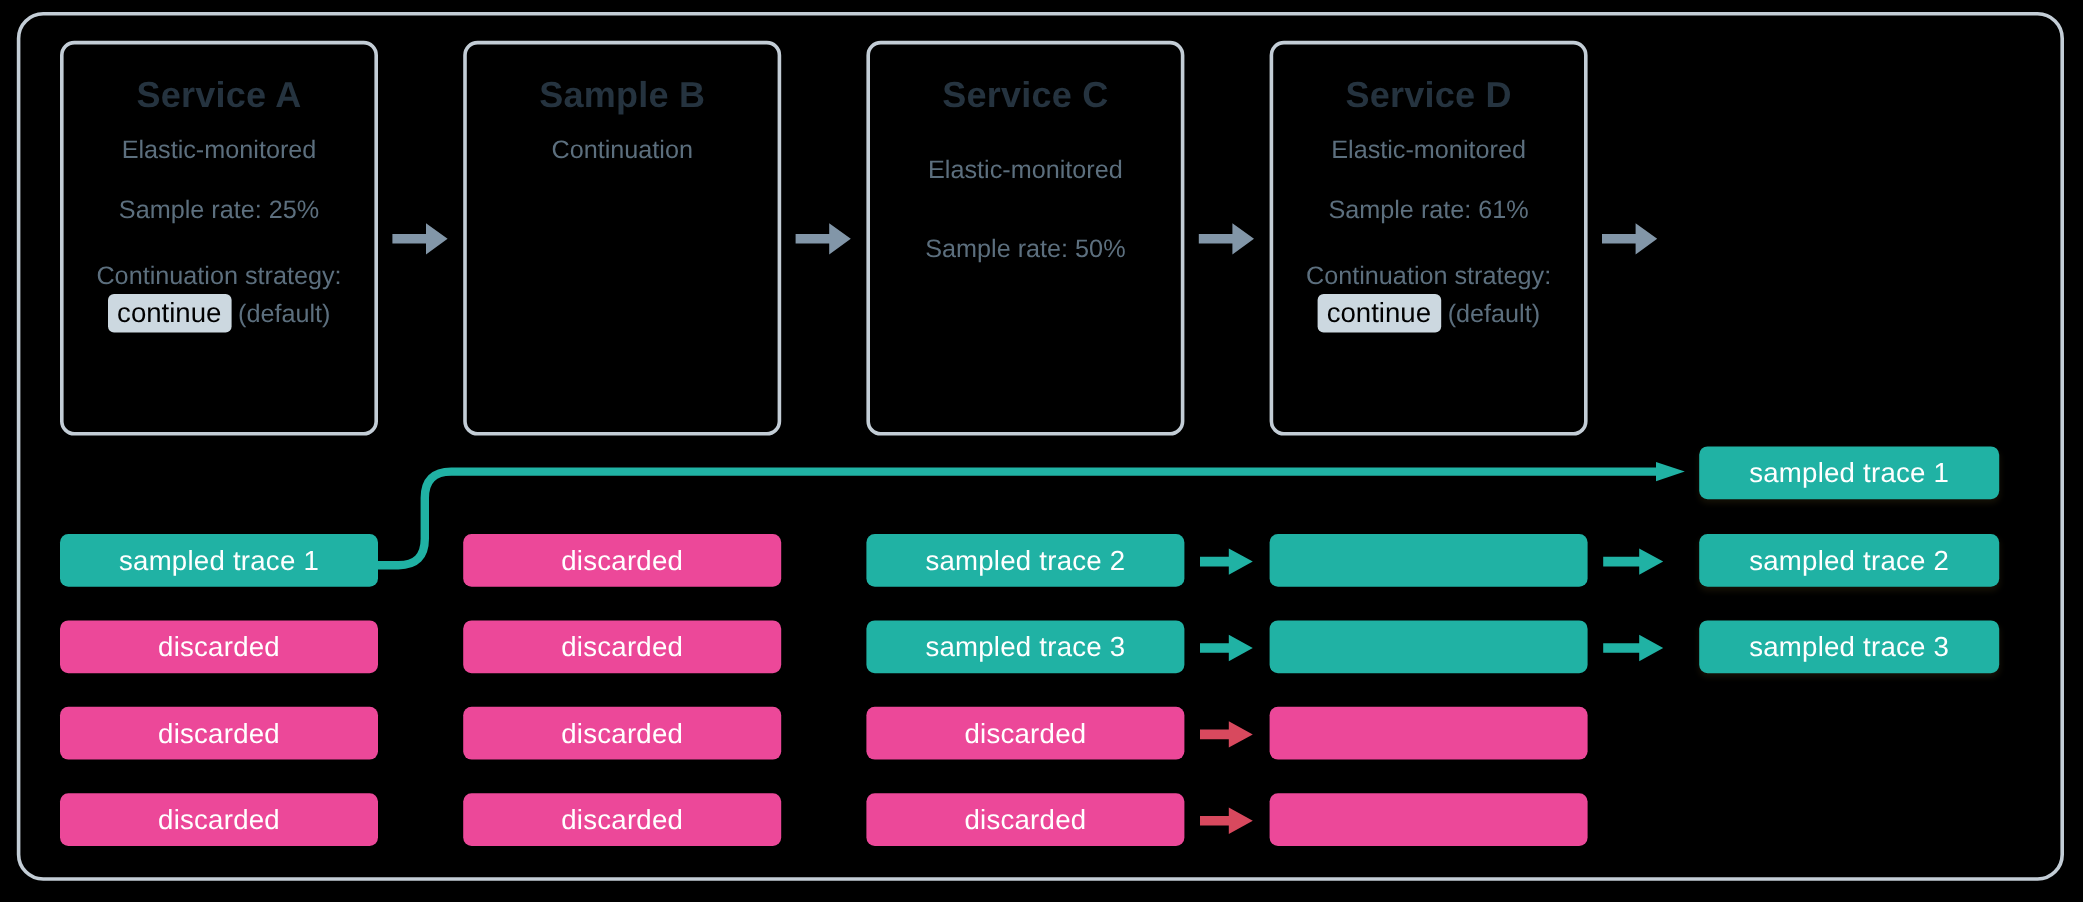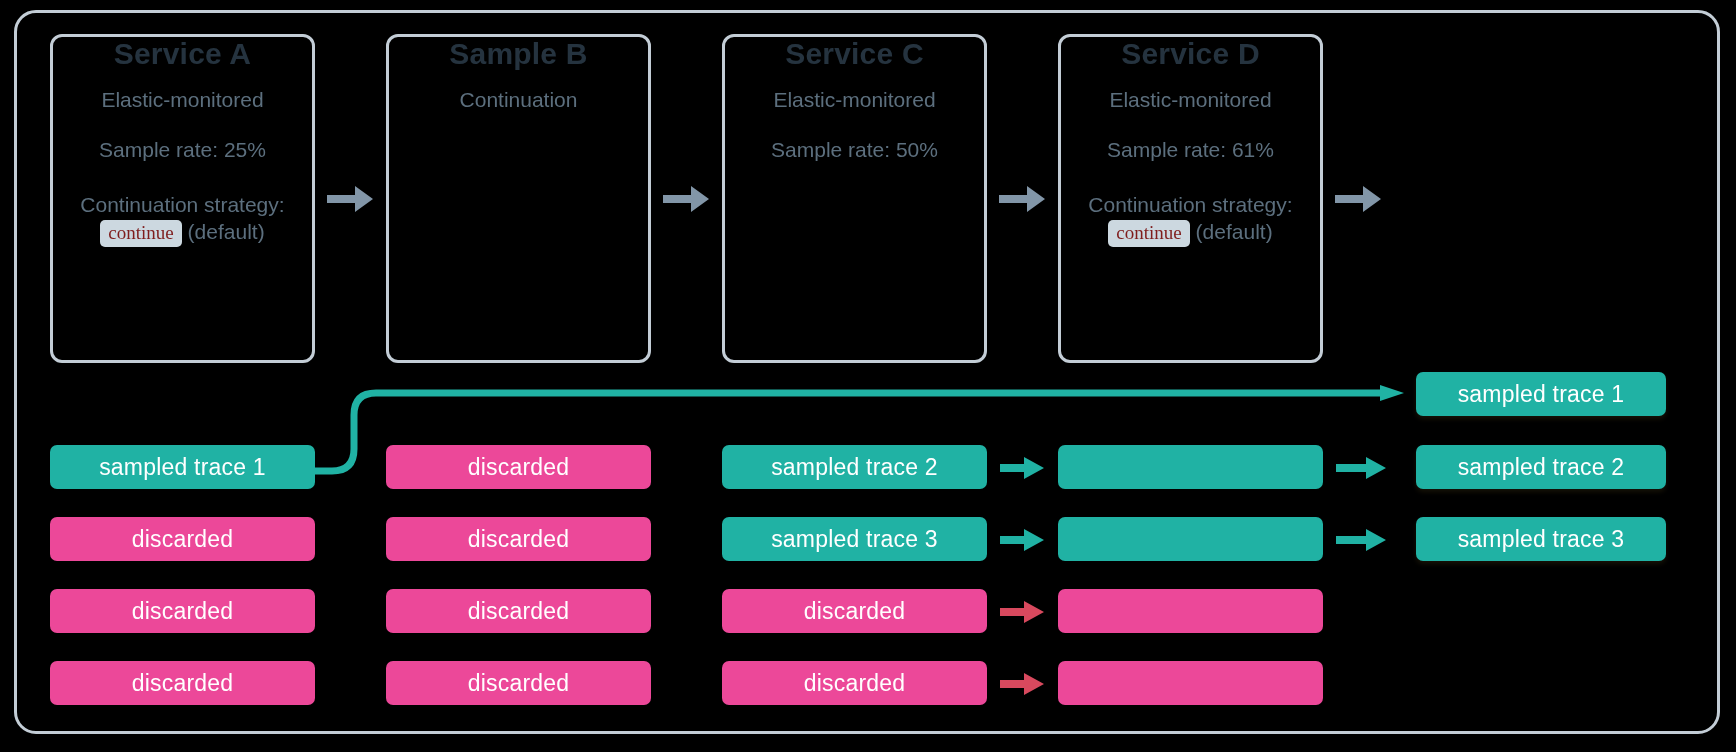--- a/index.html
+++ b/index.html
@@ -25,20 +25,21 @@
   
   .svc{
     position:absolute;
     box-sizing:border-box;
     border:3px solid #c3cdd6;
     border-radius:12px;
     background:#000;
     display:flex;
     flex-direction:column;
     align-items:center;
+    padding-top:26px;
   }
   .svc-title{
     font-size:30px;
     font-weight:bold;
     color:#25333f;
     line-height:1.1;
     margin-bottom:18px;
     letter-spacing:.2px;
   }
   .svc-sub{
@@ -55,24 +56,24 @@
   }
   .svc-strat{
     font-size:21px;
     color:#5c6f7e;
     line-height:1.25;
     text-align:center;
     width:86%;
   }
   .code{
     display:inline-block;
-    font-family:Liberation Serif, serif;
-    font-size:19px;
+    font-family:Liberation Sans, sans-serif;
+    font-size:23px;
     background:#ccd8e0;
-    color:#7f1d1d;
+    color:#000000;
     border-radius:5px;
     padding:2px 8px 3px 8px;
     line-height:1.2;
     vertical-align:baseline;
   }
   .dim{color:#5c6f7e;}
 
   
   .result-box{
     position:absolute;
@@ -129,21 +130,21 @@
       <span class="code">continue</span>
       <span class="dim">(default)</span>
     </div>
   </div>
 
   <div class="svc" style="left:386px;top:34px;width:265px;height:329px;">
     <div class="svc-title">Sample B</div>
     <div class="svc-sub">Continuation</div>
   </div>
 
-  <div class="svc" style="left:722px;top:34px;width:265px;height:329px;">
+  <div class="svc" style="left:722px;top:34px;width:265px;height:329px;gap:16px;">
     <div class="svc-title">Service C</div>
     <div class="svc-sub">Elastic-monitored</div>
     <div class="svc-rate">Sample rate: 50%</div>
   </div>
 
   <div class="svc" style="left:1058px;top:34px;width:265px;height:329px;">
     <div class="svc-title">Service D</div>
     <div class="svc-sub">Elastic-monitored</div>
     <div class="svc-rate">Sample rate: 61%</div>
     <div class="svc-strat">

